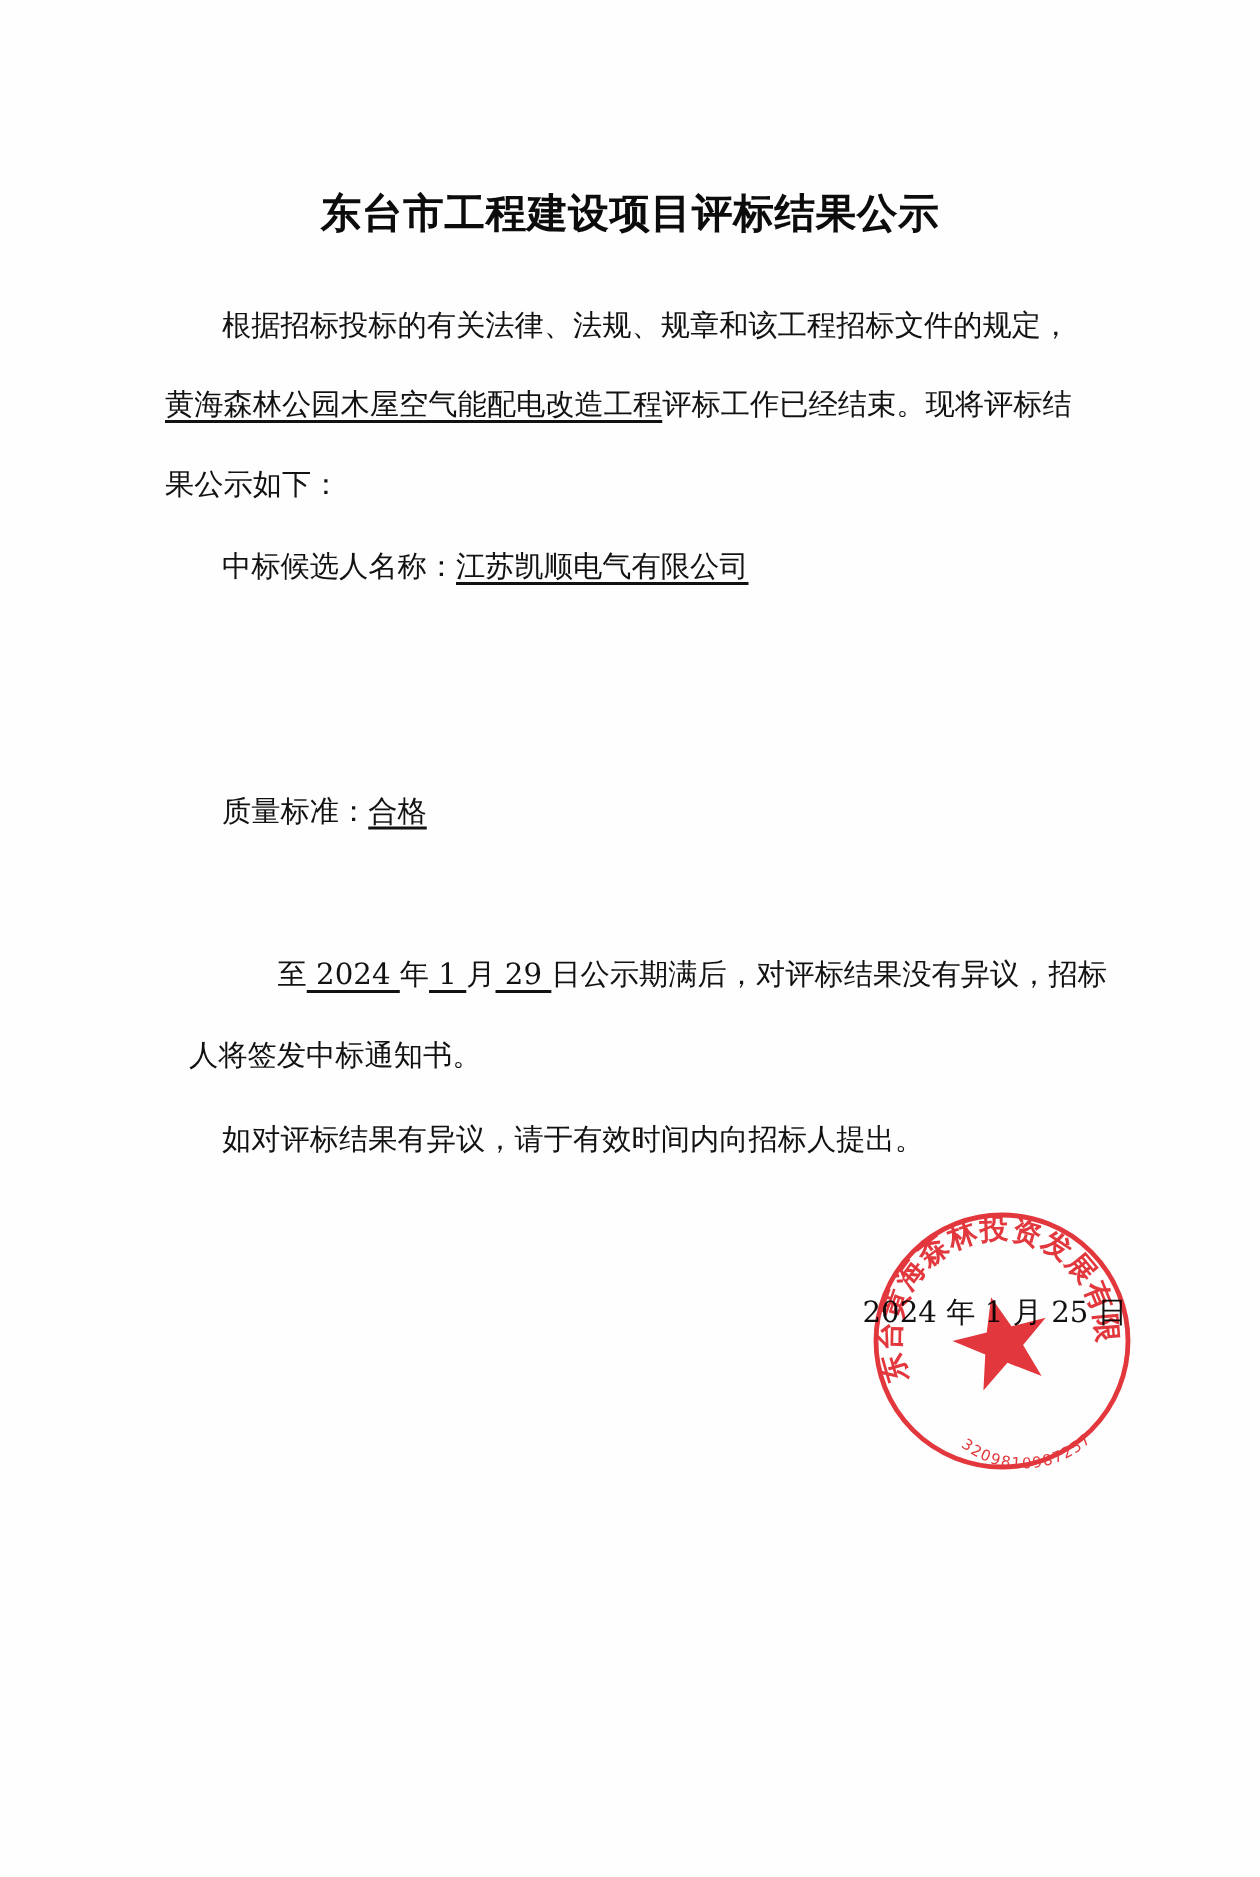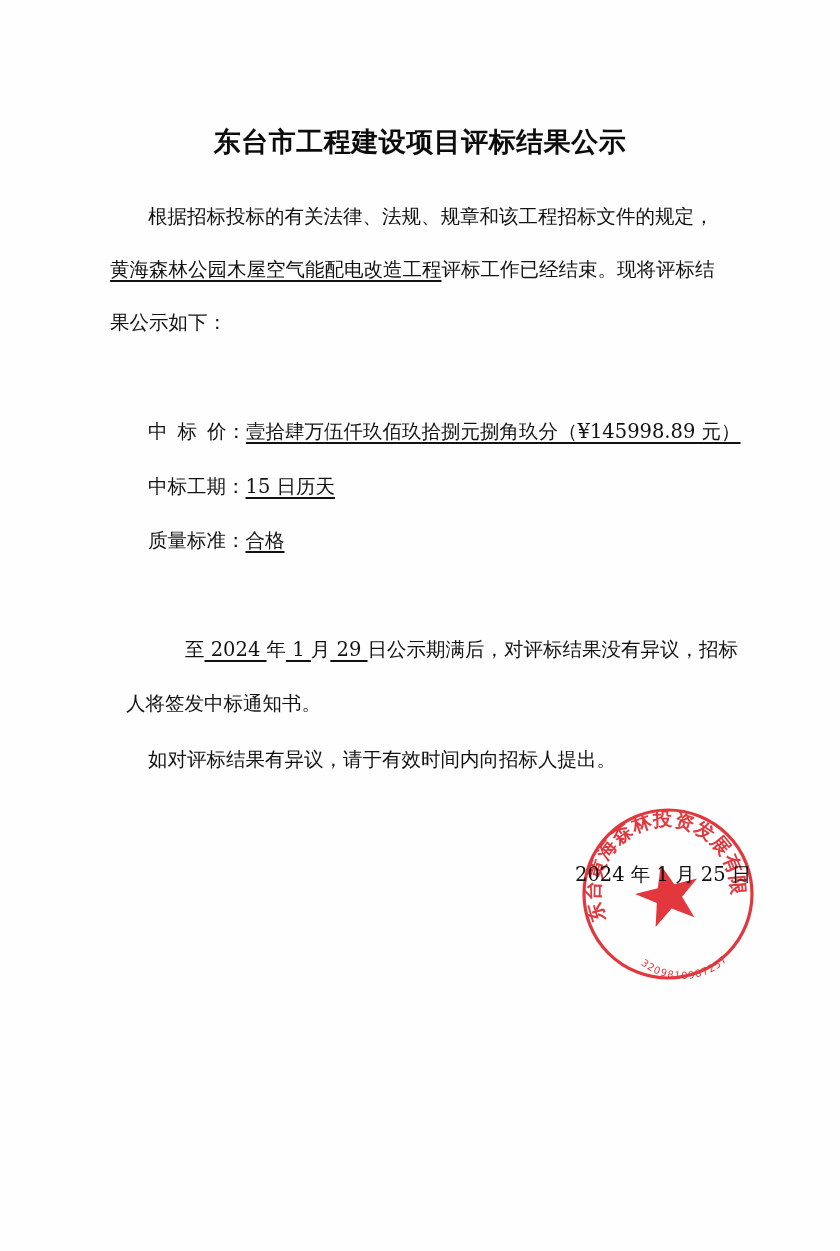--- a/index.html
+++ b/index.html
@@ -73,28 +73,25 @@
   <div class="title">东台市工程建设项目评标结果公示</div>
 
   <div class="line" style="left:148px; top:204px;">根据招标投标的有关法律、法规、规章和该工程招标文件的规定，</div>
 
   <div class="line" style="left:110px; top:257px;">
     <span class="u">黄海森林公园木屋空气能配电改造工程</span><span>评标工作已经结束。现将评标结</span>
   </div>
 
   <div class="line" style="left:110px; top:310px;">果公示如下：</div>
 
-
-  <div class="line" style="left:148px; top:419px;">
-    <span>中</span><span class="gap" style="width:10px"></span><span>标</span><span class="gap" style="width:10px"></span><span>价：</span><span class="u">壹拾肆万伍仟玖佰玖拾捌元捌角玖分（¥145998.89 元）</span>
+  <div class="line" style="left:148px; top:365px;">
+    <span>中标候选人名称：</span><span class="u">江苏凯顺电气有限公司</span>
   </div>
 
-  <div class="line" style="left:148px; top:474px;">
-    <span>中标工期：</span><span class="u">15 日历天</span>
-  </div>
+
 
   <div class="line" style="left:148px; top:528px;text-align:center;">
     <span>质量标准：</span><span class="u">合格</span>
   </div>
 
 
   <div class="line" style="left:148px; top:637px;margin-left:37px;">
     <span>至</span><span class="u" style="white-space:pre"> 2024 </span><span>年</span><span class="u" style="white-space:pre"> 1 </span><span>月</span><span class="u" style="white-space:pre"> 29 </span><span>日公示期满后，对评标结果没有异议，招标</span>
   </div>
 

